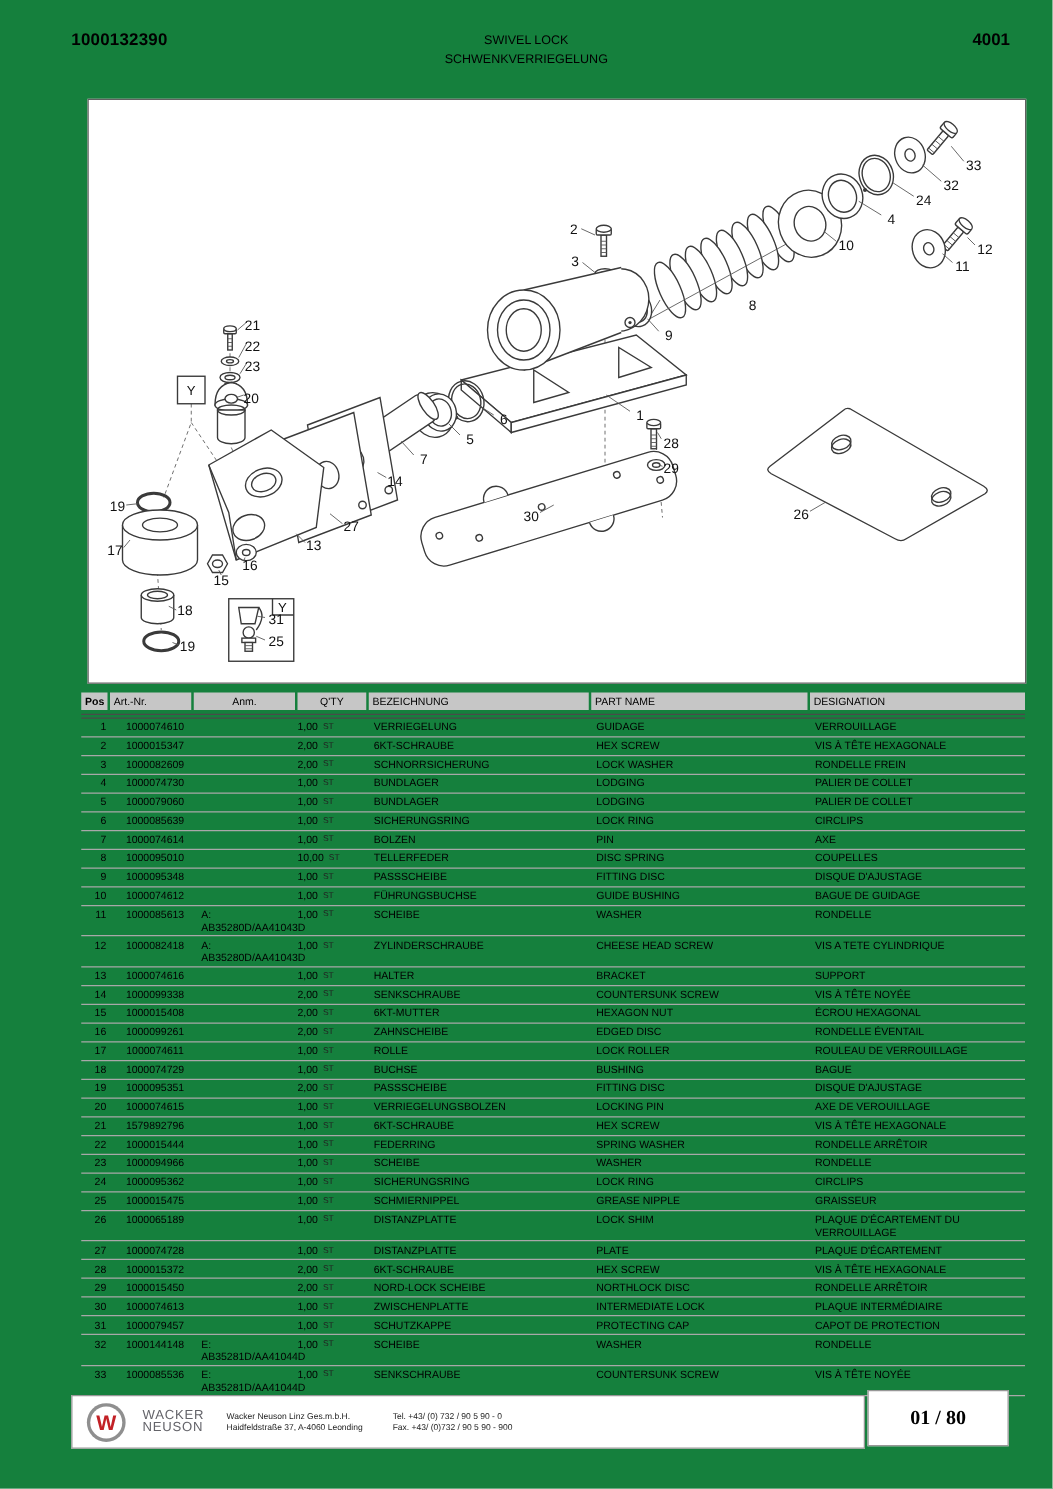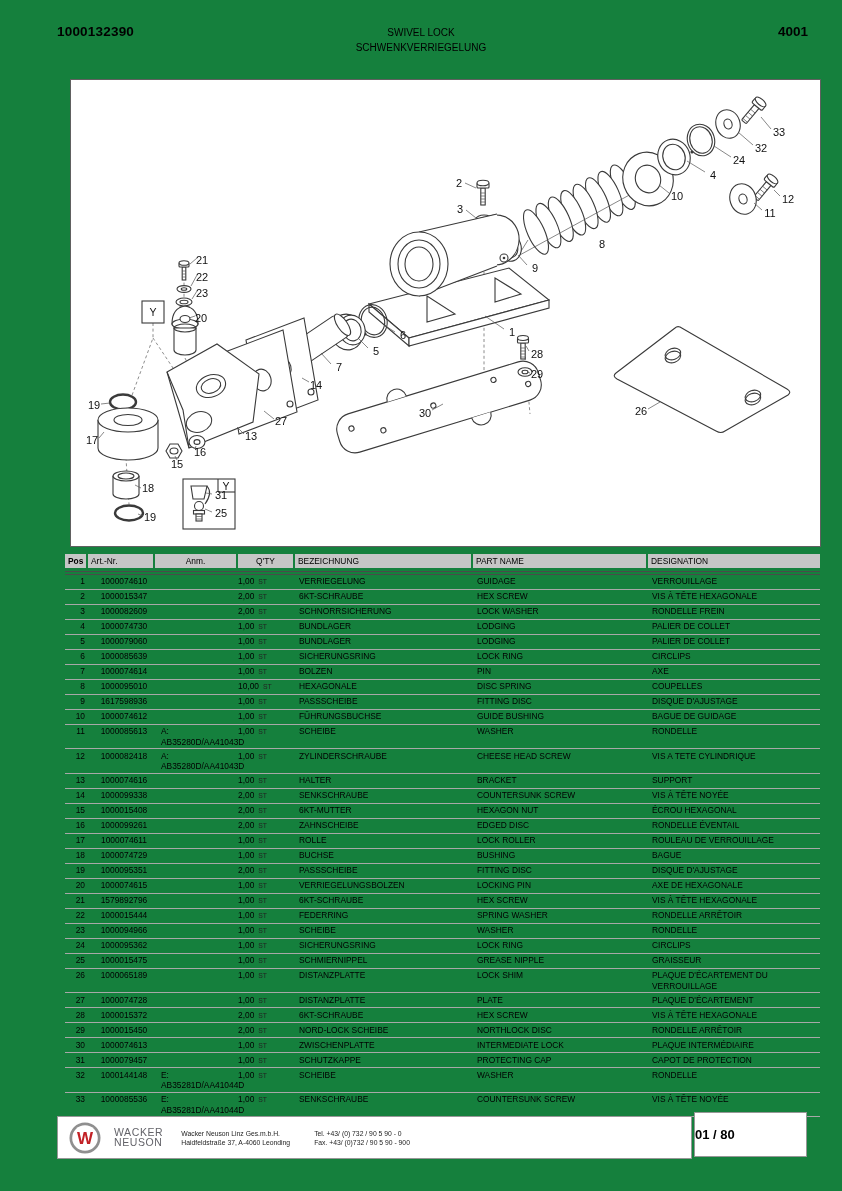--- a/index.html
+++ b/index.html
@@ -39,21 +39,21 @@
   .c-qty .unit{font-size:6.8px;padding-top:1px;color:#222;}
   .c-de,.c-en,.c-fr{padding-left:4px;}
   
   .footer-left{position:absolute;left:57px;top:1116px;width:633px;height:41px;border:1px solid #979797;
                display:flex;align-items:center;background:#fff;}
   .logo{margin-left:10px;flex:0 0 auto;}
   .brand{margin-left:12px;font-weight:normal;font-size:10.5px;line-height:9.5px;color:#636369;letter-spacing:.6px;}
   .addr{margin-left:18px;font-size:6.8px;line-height:9px;color:#1c1c1c;}
   .phones{margin-left:24px;font-size:6.8px;line-height:9px;color:#1c1c1c;}
   .footer-right{position:absolute;left:694px;top:1112px;width:111px;height:43px;border:1px solid #979797;
-                display:flex;align-items:center;justify-content:flex-start;font-size:13px;font-weight:bold;background:#fff;}
+                display:flex;align-items:center;justify-content:center;font-size:16px;font-weight:bold;background:#fff;font-family:Liberation Serif, serif;}
 </style>
 </head>
 <body>
 
 <div class="page">
 
   <div class="doc-number">1000132390</div>
   <div class="title-block">
     <div>SWIVEL LOCK</div>
     <div>SCHWENKVERRIEGELUNG</div>
@@ -483,28 +483,28 @@
           <div class="c c-fr">AXE</div>
         </div>
 
         <div class="row">
           <div class="c c-pos">8</div>
           <div class="c c-art">1000095010</div>
           <div class="c c-anm"></div>
           <div class="c c-qty">
             <span>10,00</span><span class="unit">ST</span>
           </div>
-          <div class="c c-de">HEXAGONALE</div>
+          <div class="c c-de">TELLERFEDER</div>
           <div class="c c-en">DISC SPRING</div>
           <div class="c c-fr">COUPELLES</div>
         </div>
 
         <div class="row">
           <div class="c c-pos">9</div>
-          <div class="c c-art">1617598936</div>
+          <div class="c c-art">1000095348</div>
           <div class="c c-anm"></div>
           <div class="c c-qty">
             <span>1,00</span><span class="unit">ST</span>
           </div>
           <div class="c c-de">PASSSCHEIBE</div>
           <div class="c c-en">FITTING DISC</div>
           <div class="c c-fr">DISQUE D'AJUSTAGE</div>
         </div>
 
         <div class="row">
@@ -631,21 +631,21 @@
 
         <div class="row">
           <div class="c c-pos">20</div>
           <div class="c c-art">1000074615</div>
           <div class="c c-anm"></div>
           <div class="c c-qty">
             <span>1,00</span><span class="unit">ST</span>
           </div>
           <div class="c c-de">VERRIEGELUNGSBOLZEN</div>
           <div class="c c-en">LOCKING PIN</div>
-          <div class="c c-fr">AXE DE HEXAGONALE</div>
+          <div class="c c-fr">AXE DE VEROUILLAGE</div>
         </div>
 
         <div class="row">
           <div class="c c-pos">21</div>
           <div class="c c-art">1579892796</div>
           <div class="c c-anm"></div>
           <div class="c c-qty">
             <span>1,00</span><span class="unit">ST</span>
           </div>
           <div class="c c-de">6KT-SCHRAUBE</div>

